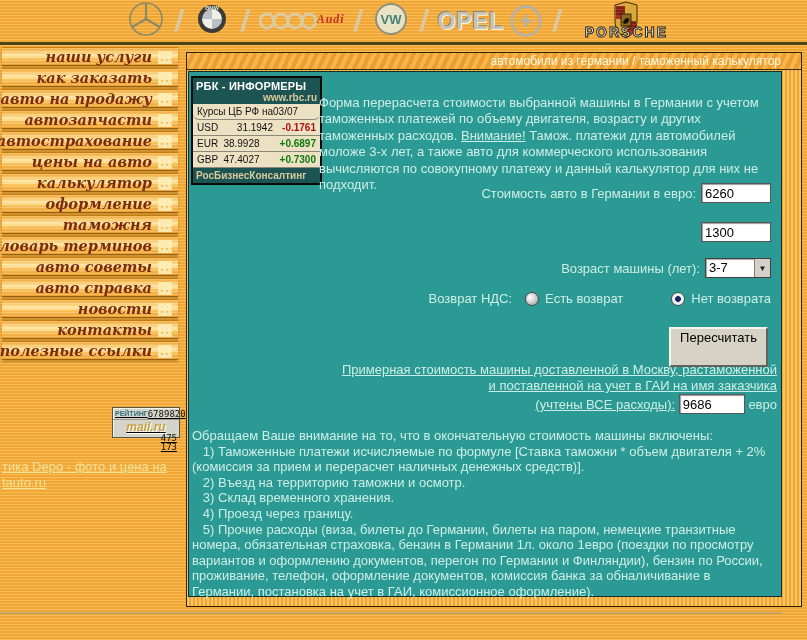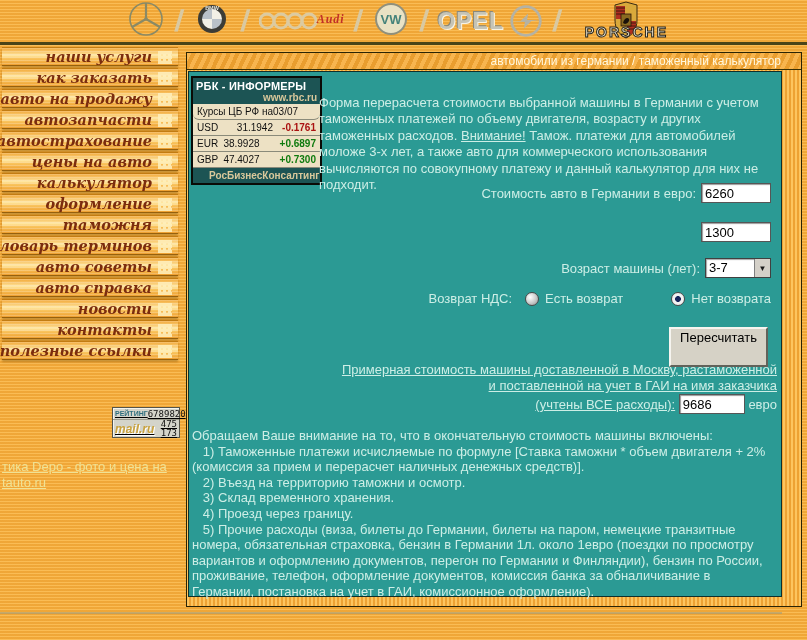--- a/index.html
+++ b/index.html
@@ -40,21 +40,21 @@
                    repeating-linear-gradient(180deg,#fff0bc 0 3px,transparent 3px 5px);}
 
   
   .counter{position:absolute;left:112px;top:407px;width:68px;height:31px;
         background:#d4d4ca;border:1px solid #55554a;box-shadow:inset 1px 1px 0 #f4f4ee;
         font-family:"Liberation Sans",sans-serif;box-sizing:border-box;cursor:pointer;text-decoration:underline;}
   .counter-top{display:flex;justify-content:space-between;align-items:center;height:11px;
         border-bottom:1px solid #9a9a8c;padding:0 2px;}
   .counter-rating{font-size:7px;font-weight:bold;color:#2e6e7e;}
   .counter-num{font-size:9px;color:#111;font-family:"DejaVu Sans Mono",monospace;}
-  .counter-bottom{display:flex;justify-content:space-between;padding:0 2px;}
+  .counter-bottom{display:flex;justify-content:space-between;padding:0 2px;flex-direction:column;}
   .mailru-logo{font:bold italic 12px "Liberation Sans",sans-serif;color:#c9a23e;
         text-shadow:1px 1px 0 #fff;align-self:center;}
   .counter-col{display:flex;flex-direction:column;align-items:flex-end;line-height:9px;}
 
   .partner-link{position:absolute;left:2px;top:459px;font-size:13px;line-height:16px;
         color:#efe295;text-decoration:underline;cursor:pointer;}
 
   
   .main-box{position:absolute;left:186px;top:52px;width:614px;height:553px;
         border:1px solid #2a2404;box-sizing:content-box;
@@ -75,21 +75,21 @@
   .rbc-head{background:#1c5454;padding:2px 3px 1px;}
   .rbc-title{color:#fff;font-weight:bold;font-size:11px;letter-spacing:.2px;white-space:nowrap;}
   .rbc-site{color:#d9c89b;font-weight:bold;font-size:10px;text-align:right;cursor:pointer;}
   .rbc-subhead{display:flex;padding:2px 4px;border-bottom:1px solid #8a8a7a;color:#111;border-radius:6px;}
   .rbc-row{display:flex;padding:2px 4px;border-bottom:1px solid #8a8a7a;color:#111;}
   .rbc-code{width:30px;}
   .rbc-val{width:46px;text-align:right;}
   .rbc-chg{flex:1;text-align:right;font-weight:bold;}
   .chg-down{color:#aa1111;}
   .chg-up{color:#0e7a0e;padding-left:20px;}
-  .rbc-foot{background:#1c5454;color:#d9c89b;font-weight:bold;padding:2px 16px;}
+  .rbc-foot{background:#1c5454;color:#d9c89b;font-weight:bold;padding:2px 3px;}
 
   .intro{position:absolute;left:130px;top:6px;right:18px;text-align:left;
         font-size:13px;line-height:16.5px;white-space:pre-line;}
   .ul{text-decoration:underline;}
 
   
   .frow{position:absolute;left:0;width:592px;display:flex;align-items:center;
         justify-content:flex-end;box-sizing:border-box;padding-right:10px;gap:5px;
         font-size:13px;}
   .field{width:62px;height:16px;background:#fff;border:1px solid #565656;

